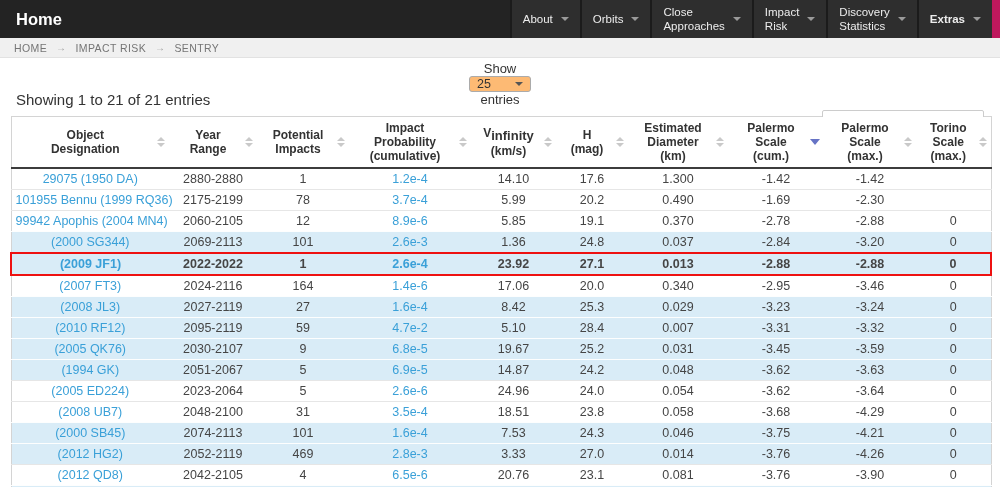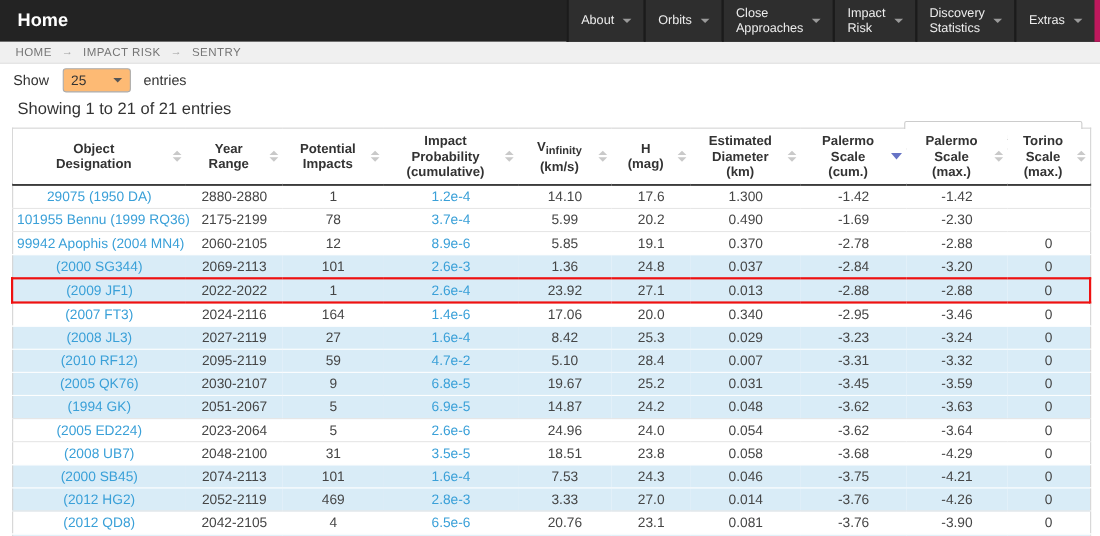--- a/index.html
+++ b/index.html
@@ -6,36 +6,36 @@
   html, body { width: 1000px; height: 487px; overflow: hidden; background: #fff;
     font-family: "Liberation Sans", sans-serif; }
 
   
   .navbar { height: 38px; background: #232323; display: flex; align-items: stretch; }
   .brand { display: flex; align-items: center; padding: 0 16px; color: #fff;
     font-size: 16.5px; font-weight: bold; cursor: pointer; }
   .nav-menu { margin-left: auto; display: flex; align-items: stretch; }
   .nav-item { background: #2e2e2e; border-left: 2px solid #1b1b1b; padding: 0 11px;
     display: flex; align-items: center; cursor: pointer; }
-  .nav-item:last-child { border-right: 5px solid #be185d; }
+  .nav-item:last-child { border-right: 8px solid #be185d; font-weight: bold; }
   .nav-label { color: #ededed; font-size: 11.5px; line-height: 1.25; text-align: left; }
   .caret { width: 0; height: 0; border-left: 4px solid transparent;
     border-right: 4px solid transparent; border-top: 4px solid #9a9a9a;
     margin-left: 8px; flex: 0 0 auto; }
 
   
   .breadcrumb { height: 20px; background: #f0f0f0; border-bottom: 1px solid #e2e2e2;
     display: flex; align-items: center; padding: 0 14px; gap: 9px;
     font-size: 10.5px; color: #757575; letter-spacing: .4px; }
   .crumb { cursor: pointer; }
   .crumb-sep { color: #a0a0a0; font-size: 10px; }
 
   
-  .controls { height: 26px; display: flex; align-items: center; gap: 12px;
-    padding: 3px 12px 0; font-size: 13px; color: #333; }
+  .controls { height: 26px; display: flex; align-items: center; gap: 0;
+    padding: 3px 12px 0; font-size: 13px; color: #333; flex-direction: column; }
   .select-box { width: 62px; height: 22px; background: #fdba74; border: 1px solid #ababab;
     border-radius: 3px; display: flex; align-items: center; justify-content: space-between;
     padding: 0 7px; font-size: 12.5px; color: #333; cursor: pointer; }
   .select-caret { width: 0; height: 0; border-left: 4px solid transparent;
     border-right: 4px solid transparent; border-top: 4px solid #555; }
 
   
   .info-row { height: 30px; display: flex; align-items: center; padding: 0 16px; }
   .showing { font-size: 15px; color: #333; }
   .search-wrap { margin-left: auto; display: flex; align-items: center; gap: 8px; margin-top: 48px; }
@@ -43,40 +43,40 @@
   .search-input { width: 162px; height: 26px; border: 1px solid #ccc; border-radius: 2px;
     padding: 0 8px; font-size: 12.5px; color: #333; outline: none; }
   .search-input::placeholder { color: #999; }
 
   
   table { margin: 2px 10px 0; width: 980px; border-collapse: collapse;
     table-layout: fixed; border: 1px solid #d4d4d4; }
   thead th { position: relative; border-bottom: 2px solid #3c3c3c; background: #fff;
     padding: 4px 15px 4px 5px; font-size: 12px; font-weight: bold; color: #333;
     line-height: 1.18; text-align: center; vertical-align: middle; height: 44px; cursor: pointer; }
-  thead th sub { font-size: 10px; }
+  thead th sub { font-size: 13px; }
   th:nth-child(1){width:158px} th:nth-child(2){width:88px} th:nth-child(3){width:92px}
   th:nth-child(4){width:122px} th:nth-child(5){width:85px} th:nth-child(6){width:72px}
   th:nth-child(7){width:100px} th:nth-child(8){width:96px} th:nth-child(9){width:92px}
   th:nth-child(10){width:75px}
   .sort-icon { position: absolute; right: 4px; top: 50%; transform: translateY(-50%);
     display: flex; flex-direction: column; gap: 2px; }
   .tri-up { width: 0; height: 0; border-left: 4px solid transparent;
     border-right: 4px solid transparent; border-bottom: 4px solid #c9c9c9; }
   .tri-down { width: 0; height: 0; border-left: 4px solid transparent;
     border-right: 4px solid transparent; border-top: 4px solid #c9c9c9; }
   .sort-icon.active .tri-down { border-left-width: 5px; border-right-width: 5px;
     border-top: 6px solid #6673c5; }
 
   tbody td { padding: 3px 4px; font-size: 12.5px; color: #454545; text-align: center;
     border-top: 1px solid #e6e6e6; height: 20px; line-height: 14px; white-space: nowrap; }
   tbody tr.hl td { background: #d9ecf7; border-top-color: #fdfefe; }
   .link { color: #3aa0d8; cursor: pointer; }
   tr.selected td { border-top: 2px solid #ee1111 !important;
-    border-bottom: 2px solid #ee1111 !important; }
+    border-bottom: 2px solid #ee1111 !important; font-weight: bold; }
   tr.selected td:first-child { border-left: 2px solid #ee1111; }
   tr.selected td:last-child { border-right: 2px solid #ee1111; }
 </style>
 </head>
 <body>
 
 <div class="navbar">
   <div class="brand">Home</div>
   <div class="nav-menu">
       <div class="nav-item">
@@ -365,21 +365,21 @@
         <td>24.0</td>
         <td>0.054</td>
         <td>-3.62</td>
         <td>-3.64</td>
         <td>0</td>
       </tr>
       <tr>
         <td><span class="link">(2008 UB7)</span></td>
         <td>2048-2100</td>
         <td>31</td>
-        <td><span class="link">3.5e-5</span></td>
+        <td><span class="link">3.5e-4</span></td>
         <td>18.51</td>
         <td>23.8</td>
         <td>0.058</td>
         <td>-3.68</td>
         <td>-4.29</td>
         <td>0</td>
       </tr>
       <tr class="hl">
         <td><span class="link">(2000 SB45)</span></td>
         <td>2074-2113</td>

